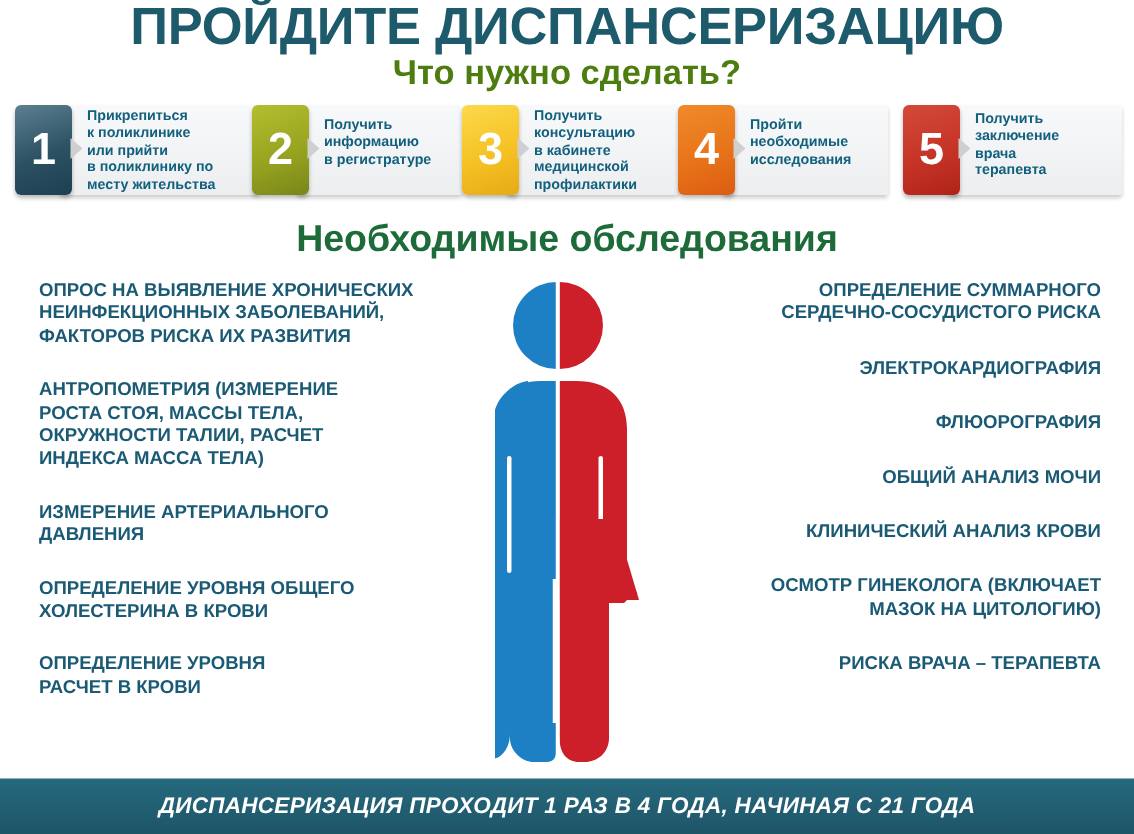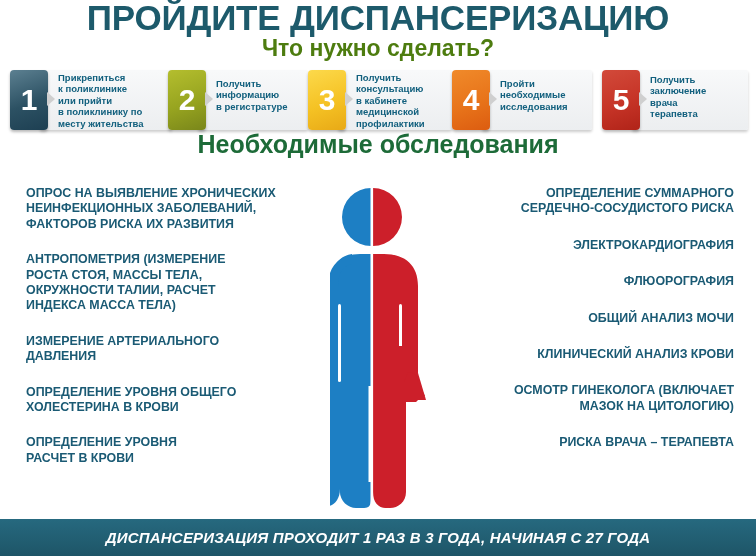--- a/index.html
+++ b/index.html
@@ -79,21 +79,21 @@
   
   .c1{background:linear-gradient(160deg,#5c8091 0%,#2c5163 55%,#1d3f52 100%);}
   .c2{background:linear-gradient(160deg,#b4be2e 0%,#97a420 55%,#79861a 100%);}
   .c3{background:linear-gradient(160deg,#fcd94b 0%,#f5c224 55%,#e8a916 100%);
       color:#fff7cf;}
   .c4{background:linear-gradient(160deg,#f08a2a 0%,#e8741a 55%,#dc5c10 100%);}
   .c5{background:linear-gradient(160deg,#d24a3a 0%,#c63427 55%,#b02318 100%);}
 
   
   .section-title{
-    position:absolute;left:0;top:130px;width:756px;
+    position:absolute;left:0;top:145px;width:756px;
     text-align:center;
     font-size:25px;font-weight:bold;
     color:#1d6b38;
     line-height:28px;
     white-space:nowrap;
   }
 
   
   .col{
     position:absolute;top:186px;
@@ -314,16 +314,16 @@
         <path d="M78 186 C84 186, 88 190, 88 196 L88 196 L74 196 Z" fill="#cc1f2a"></path>
 
         <path d="M45 210 L92 210 L86 216 L76 216 L76 306 C76 316, 68 322, 60 322 C50 322, 45 316, 45 306 Z" fill="#cc1f2a"></path>
       </g>
 
       <rect x="40.5" y="0" width="2.6" height="330" fill="#ffffff"></rect>
     </svg>
   </div>
 
   <div class="banner">
-    <span>ДИСПАНСЕРИЗАЦИЯ ПРОХОДИТ 1 РАЗ В 3 ГОДА, НАЧИНАЯ С 27 ГОДА</span>
+    <span>ДИСПАНСЕРИЗАЦИЯ ПРОХОДИТ 1 РАЗ В 4 ГОДА, НАЧИНАЯ С 21 ГОДА</span>
   </div>
 
 </div>
 
 </body></html>

